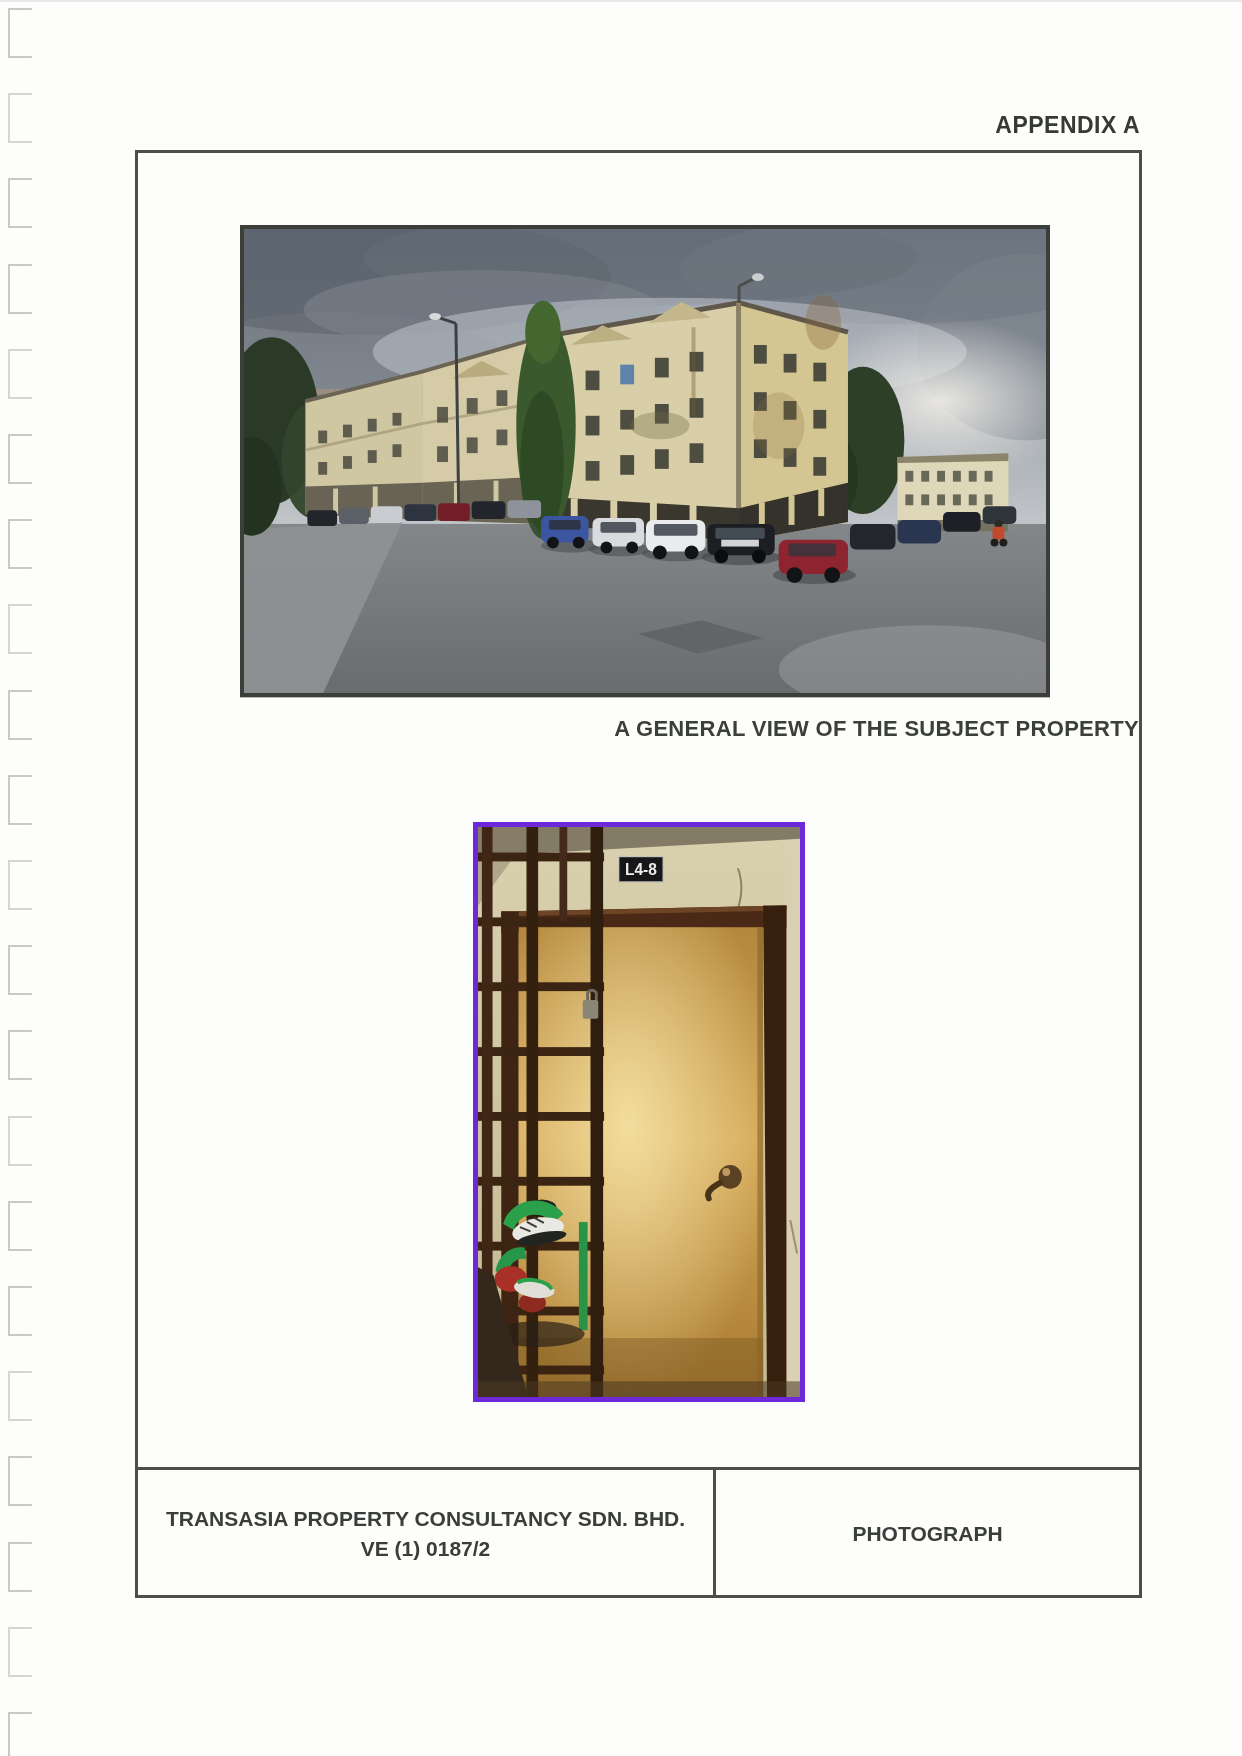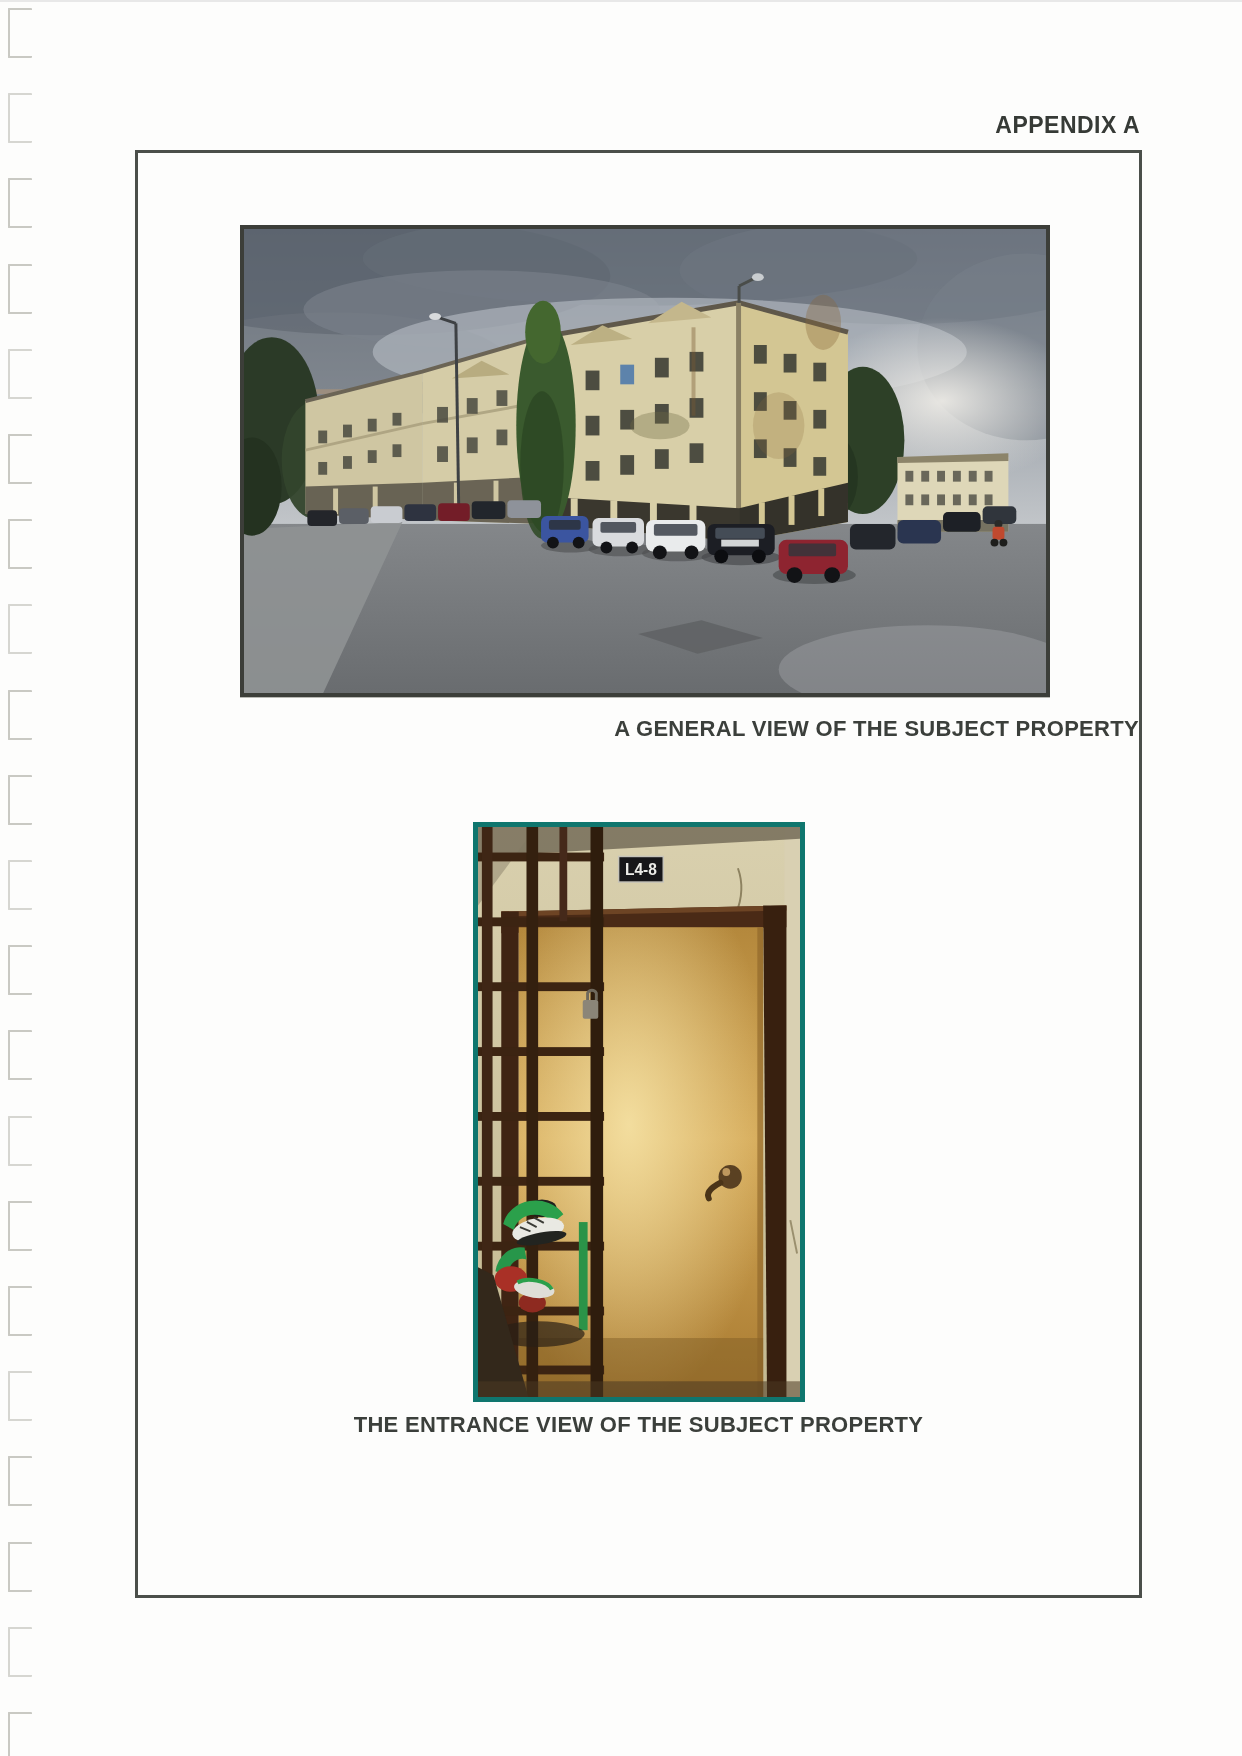--- a/index.html
+++ b/index.html
@@ -23,21 +23,21 @@
   }
   .photo{position:absolute;margin:0;padding:0;box-sizing:border-box;}
   .photo svg{display:block;width:100%;height:100%;}
   .photo1{
     left:240px;top:223px;width:810px;height:472px;
     border:4px solid #3c3e39;background:#9aa1a9;
     box-shadow:0 1px 0 #b9b9b4;
   }
   .photo2{
     left:473px;top:820px;width:332px;height:580px;
-    border:5px solid #0f766e;background:#d0c7a4;
+    border:5px solid #6d28d9;background:#d0c7a4;
   }
   .caption{
     position:absolute;left:138px;width:1001px;text-align:center;
     font-size:22px;font-weight:bold;color:#3b3f3b;letter-spacing:.3px;
   }
   .caption1{top:714px;text-align:right;}
   .caption2{top:1410px;}
   .footer{
     position:absolute;left:138px;top:1465px;width:1001px;height:128px;
     border-top:3px solid #4b4f4a;display:flex;
@@ -394,16 +394,24 @@
         <ellipse cx="62" cy="516" rx="48" ry="13" fill="#2a2016" opacity="0.7"></ellipse>
       </g>
 
       <g>
         <polygon points="0,448 16,456 52,580 0,580" fill="#33281b"></polygon>
         <rect x="0" y="564" width="332" height="16" fill="#4a3822" opacity="0.55"></rect>
       </g>
     </svg>
   </figure>
 
-  <div class="caption caption2">THE ENTRANCE VIEW OF THE SUBJECT PROPERTY</div>
-
+
+  <div class="footer">
+    <div class="cell left">
+      <div>TRANSASIA PROPERTY CONSULTANCY SDN. BHD.</div>
+      <div>VE (1) 0187/2</div>
+    </div>
+    <div class="cell right">
+      <div>PHOTOGRAPH</div>
+    </div>
+  </div>
 
 </div>
 
 </body></html>

